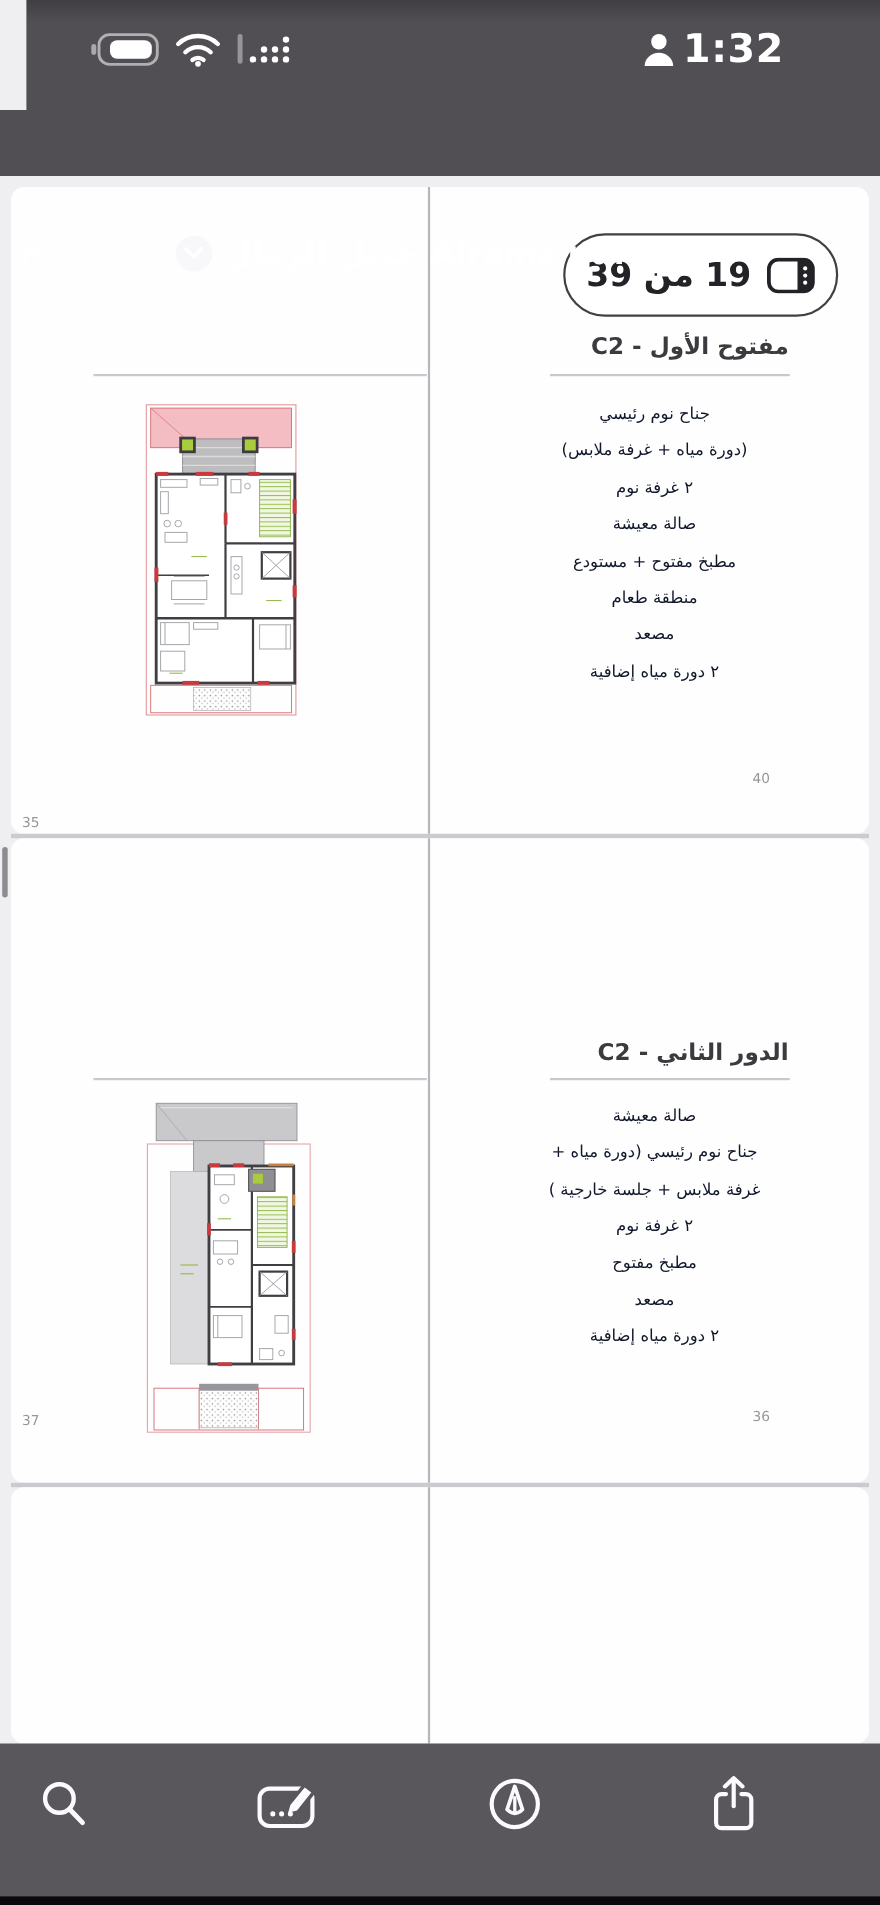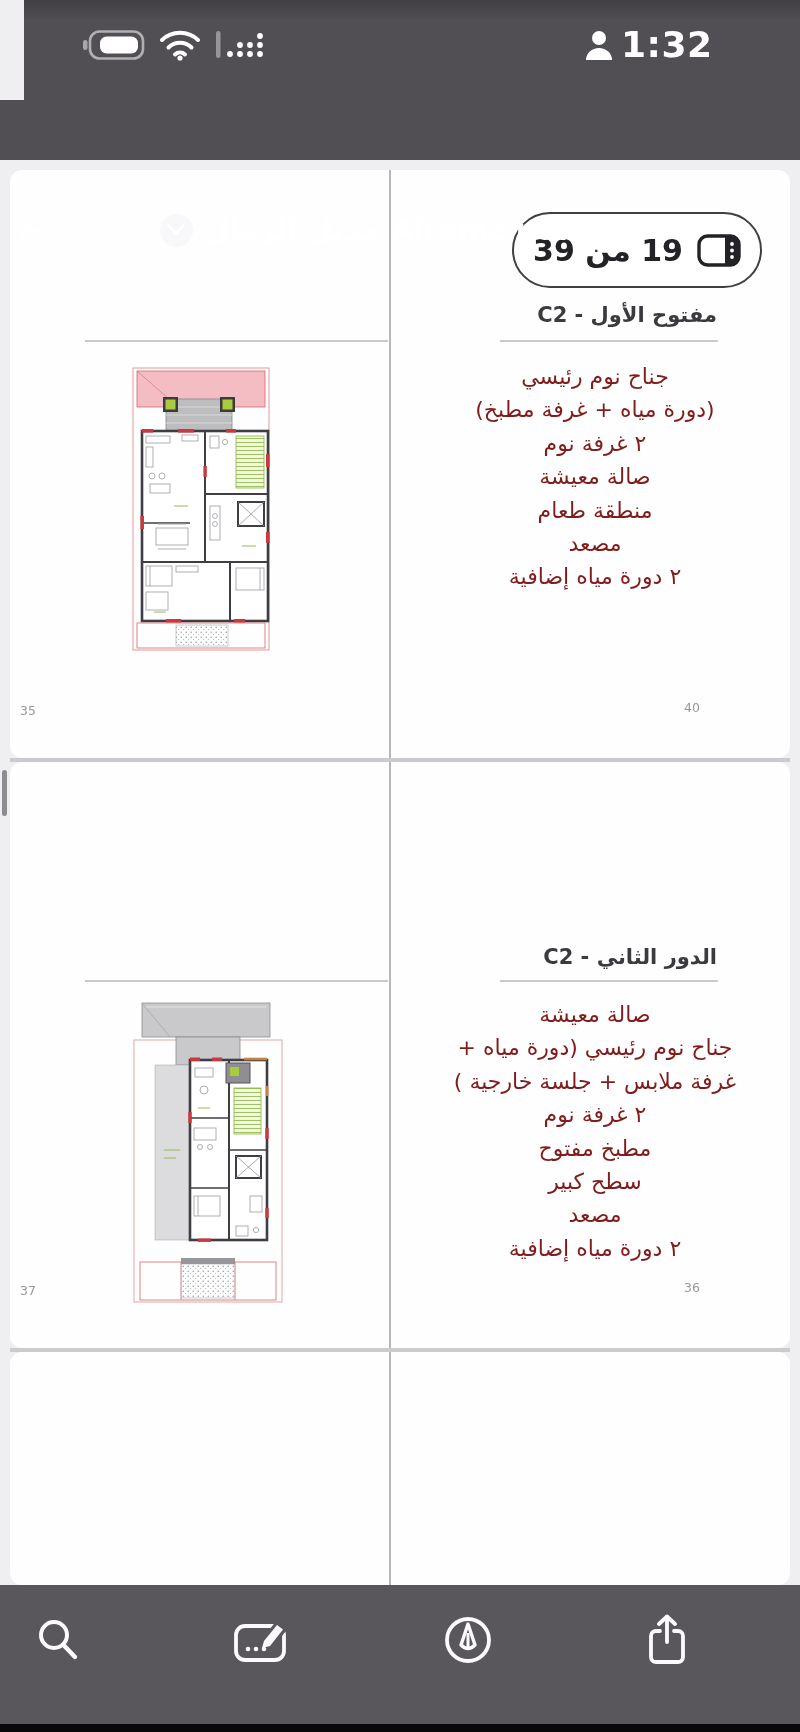--- a/index.html
+++ b/index.html
@@ -33,21 +33,21 @@
   .rule { height:2px; background:#c9c8cd; }
 
   .pill { left:512px; top:212px; width:250px; height:76px; background:#fff;
     border:2.5px solid #403f44; border-radius:40px; display:flex; direction:rtl;
     align-items:center; justify-content:center; gap:14px; cursor:pointer; z-index:5; }
   .pill-label { font-size:30px; font-weight:bold; color:#232226; direction:rtl; }
 
   .heading { right:83px; direction:rtl; font-size:21px; font-weight:bold;
     color:#3b3a3f; white-space:nowrap; }
   .room-list { left:400px; width:390px; direction:rtl; text-align:center;
-    color:#7f1d1d; font-size:22px; }
+    color:#0f172a; font-size:15px; }
   .room-list .pdf-li { line-height:33.4px; }
   .page-num { font-size:12.5px; color:#98979c; z-index:4; }
 
   .scroll-ind { left:2px; top:770px; width:5px; height:46px; border-radius:3px;
     background:#8e8c92; cursor:pointer; }
 
   
   .toolbar { left:0; top:1585px; width:800px; height:147px; background:#59575c; z-index:30; }
   .tb-btn { position:absolute; top:25px; width:60px; height:60px; background:none; border:none;
     display:flex; align-items:center; justify-content:center; cursor:pointer; }
@@ -131,23 +131,24 @@
       </svg>
     </span>
     <span class="pill-label">19 من 39</span>
   </div>
 
   <div class="abs heading" style="top:303px;">مفتوح الأول - C2</div>
   <div class="abs rule" style="left:500px; top:340px; width:218px;"></div>
   <div class="abs rule" style="left:85px;  top:340px; width:303px;"></div>
   <div class="abs room-list" style="top:360px;">
       <div class="pdf-li">جناح نوم رئيسي</div>
-      <div class="pdf-li">(دورة مياه + غرفة مطبخ)</div>
+      <div class="pdf-li">(دورة مياه + غرفة ملابس)</div>
       <div class="pdf-li">٢ غرفة نوم</div>
       <div class="pdf-li">صالة معيشة</div>
+      <div class="pdf-li">مطبخ مفتوح + مستودع</div>
       <div class="pdf-li">منطقة طعام</div>
       <div class="pdf-li">مصعد</div>
       <div class="pdf-li">٢ دورة مياه إضافية</div>
     </div>
 
   <div class="abs" style="left:130px; top:366px;">
     <svg width="142" height="286" viewBox="0 0 142 286">
       <defs>
         <pattern id="stip" width="5" height="5" patternUnits="userSpaceOnUse">
           <circle cx="1.2" cy="1.3" r="0.7" fill="#8e8d92"></circle>
@@ -216,40 +217,39 @@
       <g stroke="#8ab43f" stroke-width="0.9">
         <line x1="44" y1="140" x2="58" y2="140"></line>
           <line x1="112" y1="180" x2="126" y2="180"></line>
         <line x1="24" y1="246" x2="36" y2="246"></line>
       </g>
       <rect x="7" y="257" width="128" height="25" fill="none" stroke="#d9666b" stroke-width="0.8"></rect>
       <rect x="46" y="259" width="52" height="21" fill="url(#stip)" stroke="#9a999e" stroke-width="0.5"></rect>
     </svg>
   </div>
 
-  <div class="abs page-num" style="left:20px;  top:703px;">35</div>
+  <div class="abs page-num" style="left:20px;  top:740px;">35</div>
   <div class="abs page-num" style="left:684px; top:700px;">40</div>
 
   <div class="abs hgap" style="top:758px;"></div>
   <div class="abs scroll-ind"></div>
 
   <div class="abs page pg-left" style="left:10px; top:762px; width:379px; height:586px;"></div>
   <div class="abs page pg-right" style="left:391px; top:762px; width:399px; height:586px;"></div>
   <div class="abs vdiv" style="left:389px; top:762px; height:586px;"></div>
 
   <div class="abs heading" style="top:945px;">الدور الثاني - C2</div>
   <div class="abs rule" style="left:500px; top:980px; width:218px;"></div>
   <div class="abs rule" style="left:85px;  top:980px; width:303px;"></div>
   <div class="abs room-list" style="top:998px;">
       <div class="pdf-li">صالة معيشة</div>
       <div class="pdf-li">جناح نوم رئيسي (دورة مياه +</div>
       <div class="pdf-li">غرفة ملابس + جلسة خارجية )</div>
       <div class="pdf-li">٢ غرفة نوم</div>
       <div class="pdf-li">مطبخ مفتوح</div>
-      <div class="pdf-li">سطح كبير</div>
       <div class="pdf-li">مصعد</div>
       <div class="pdf-li">٢ دورة مياه إضافية</div>
     </div>
 
   <div class="abs" style="left:132px; top:1000px;">
     <svg width="152" height="306" viewBox="0 0 152 306">
       <rect x="2" y="40" width="148" height="262" fill="none" stroke="#e2a6aa" stroke-width="1"></rect>
       <rect x="10" y="3" width="128" height="34" fill="#c9c8ca" stroke="#8f8e91" stroke-width="0.8"></rect>
       <line x1="10" y1="3" x2="38" y2="37" stroke="#9d9c9f" stroke-width="0.6"></line>
       <line x1="14" y1="7" x2="134" y2="7" stroke="#e6e5e7" stroke-width="1"></line>

